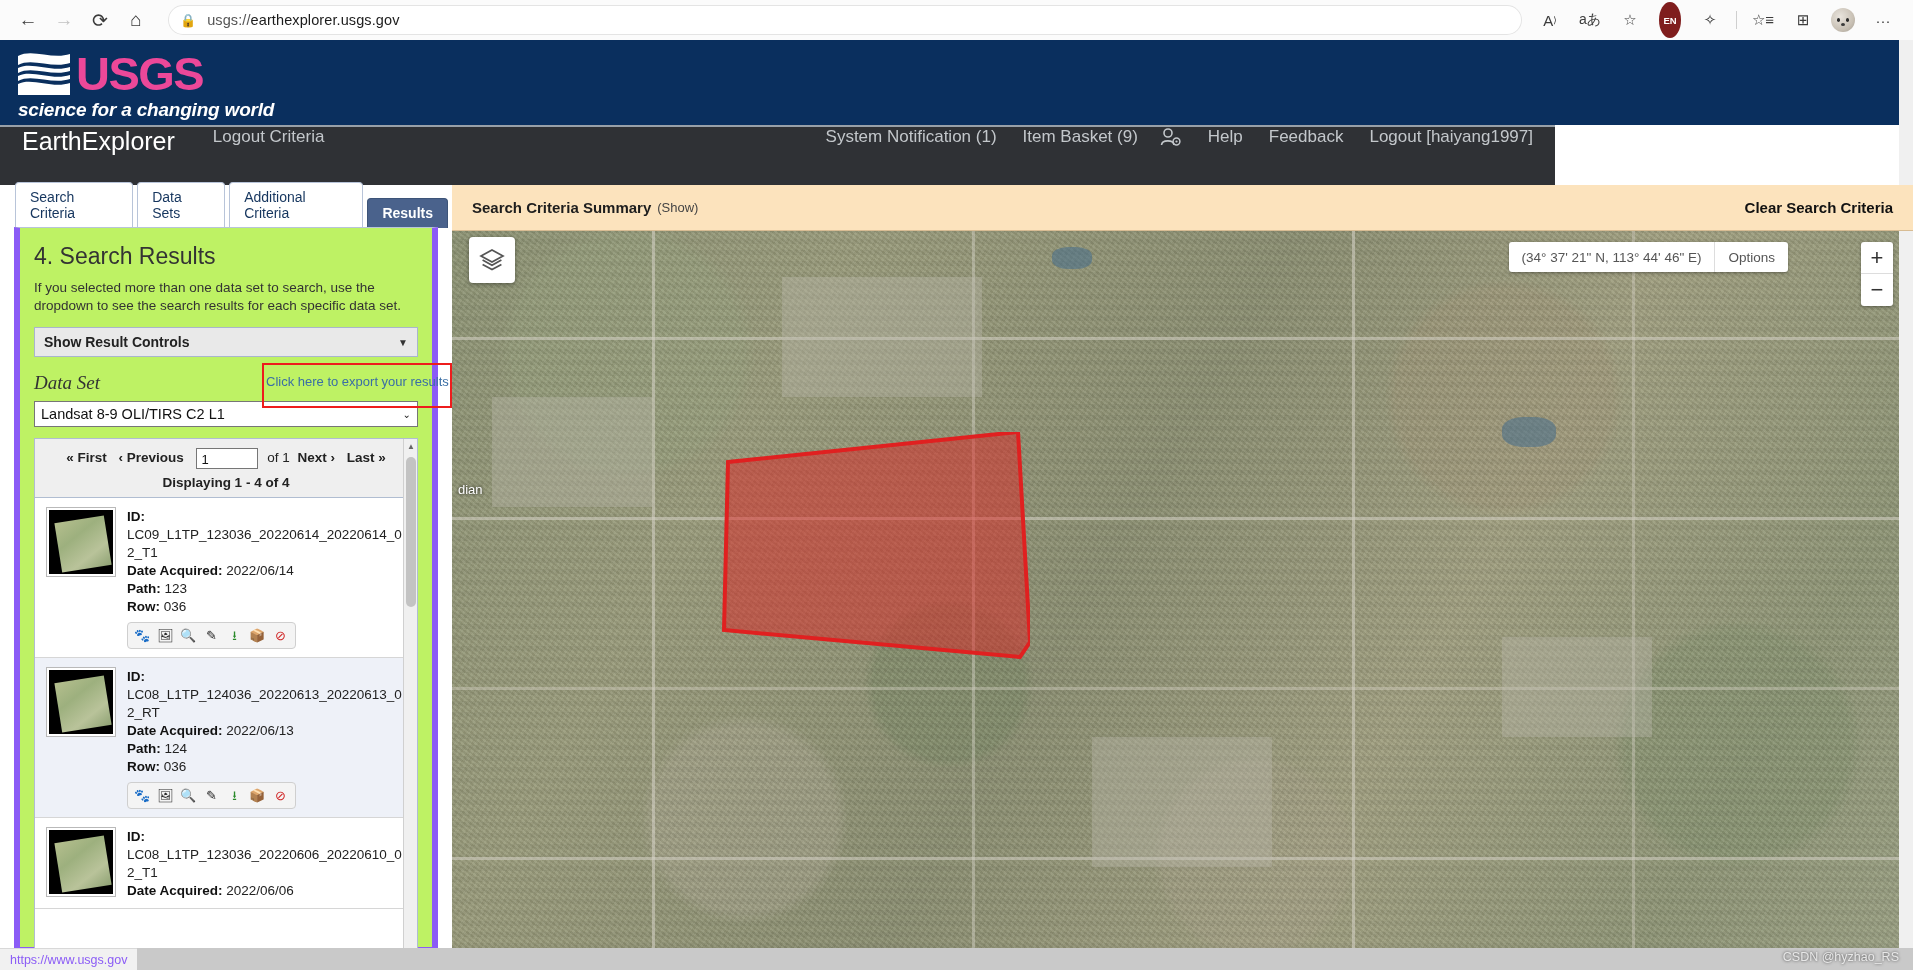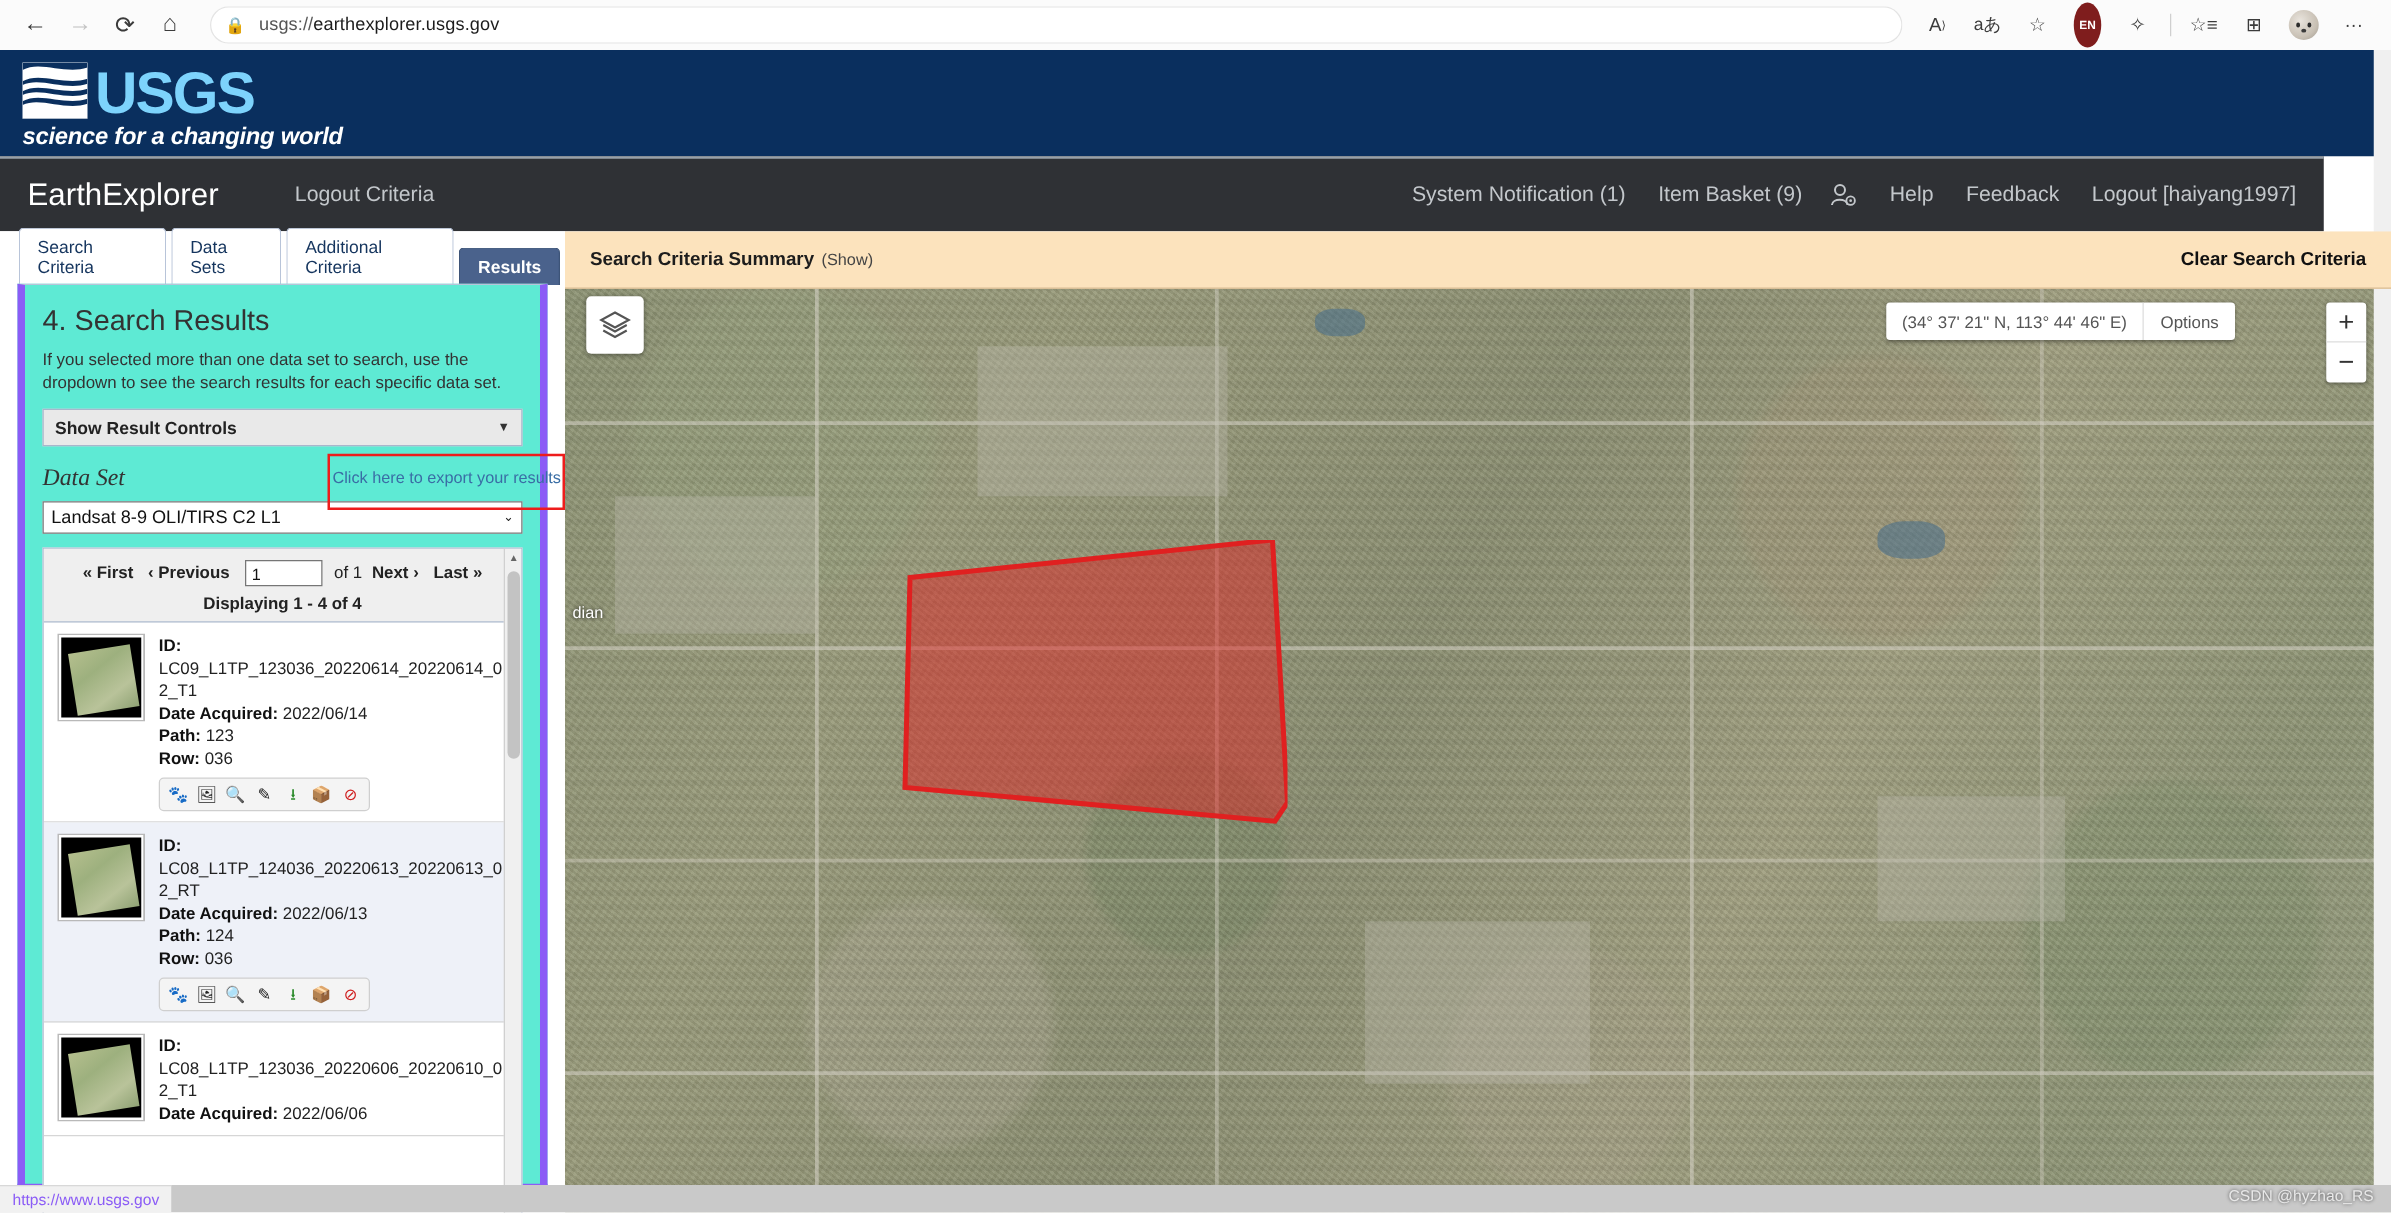--- a/index.html
+++ b/index.html
@@ -58,53 +58,53 @@
     background:#0a2f5e; overflow:hidden;
   }
   .usgs-logo { position:absolute; left:18px; top:10px; display:flex; flex-direction:column; }
   .usgs-logo-row { display:flex; align-items:flex-end; }
   .wave-mark {
     width:52px; height:45px; background:#fff; margin-right:6px; position:relative; overflow:hidden;
   }
   .wave-mark svg { position:absolute; left:0; top:0; }
   .usgs-word {
     font-family:"Liberation Sans", sans-serif; font-weight:bold; font-size:47px;
-    line-height:42px; color:#7dd3fc; letter-spacing:-1.5px;
+    line-height:42px; color:#ec4899; letter-spacing:-1.5px;
   }
   .usgs-tag {
     font-size:19px; font-style:italic; font-weight:bold; color:#fff;
     margin-top:4px; letter-spacing:-0.2px;
   }
 
   
   .ee-nav {
-    position:absolute; left:0; top:125px; width:1859px; height:60px;
+    position:absolute; left:0; top:125px; width:1555px; height:60px;
     background:#2f3135; border-top:2px solid #98a0a8;
-    display:flex; align-items:center; padding:0 22px;gap:23px;
+    display:flex; align-items:flex-start; padding:0 22px;
   }
   .ee-brand { color:#fff; font-size:25px; margin-right:38px; }
   .ee-link { color:#c3c7cb; font-size:17px; margin-right:26px; }
   .ee-right { margin-left:auto; display:flex; align-items:center; }
   .ee-right .ee-link { margin-left:26px; margin-right:0; }
   .user-gear-icon { color:#c3c7cb; margin-left:22px; display:flex; align-items:center; }
 
   
   .left-panel {
     position:absolute; left:0; top:185px; width:452px; height:770px; background:#fff;
   }
   .tabs { display:flex; align-items:flex-end; padding:11px 0 0 15px; height:42px; }
   .tab {
     border:1px solid #b8c4d9; border-bottom:none; background:#fff; color:#15355e;
     font-size:14px; padding:6px 14px 7px; border-radius:4px 4px 0 0; margin-right:4px;
     position:relative; top:1px;
   }
   .tab.active { background:#4a628c; color:#fff; font-weight:bold; border-color:#3d5478; }
   .panel-body {
     margin:0 14px; border:6px solid #8b5cf6; border-top:1px solid #b8c4d9;
-    background:#5eead4; height:726px; position:relative;
+    background:#bef264; height:726px; position:relative;
   }
   .panel-inner { padding:12px 14px 0; }
   .sr-title { font-size:23px; color:#333; font-weight:normal; margin:3px 0 9px; }
   .sr-desc { font-size:13.5px; color:#333; line-height:18px; margin-bottom:12px; }
   .result-controls {
     background:#e9e9e9; border:1px solid #a9b6cc; height:30px;
     display:flex; align-items:center; padding:0 9px; font-size:14px; font-weight:bold; color:#222;
     margin-bottom:10px;
   }
   .result-controls .caret { margin-left:auto; font-size:10px; color:#333; }

